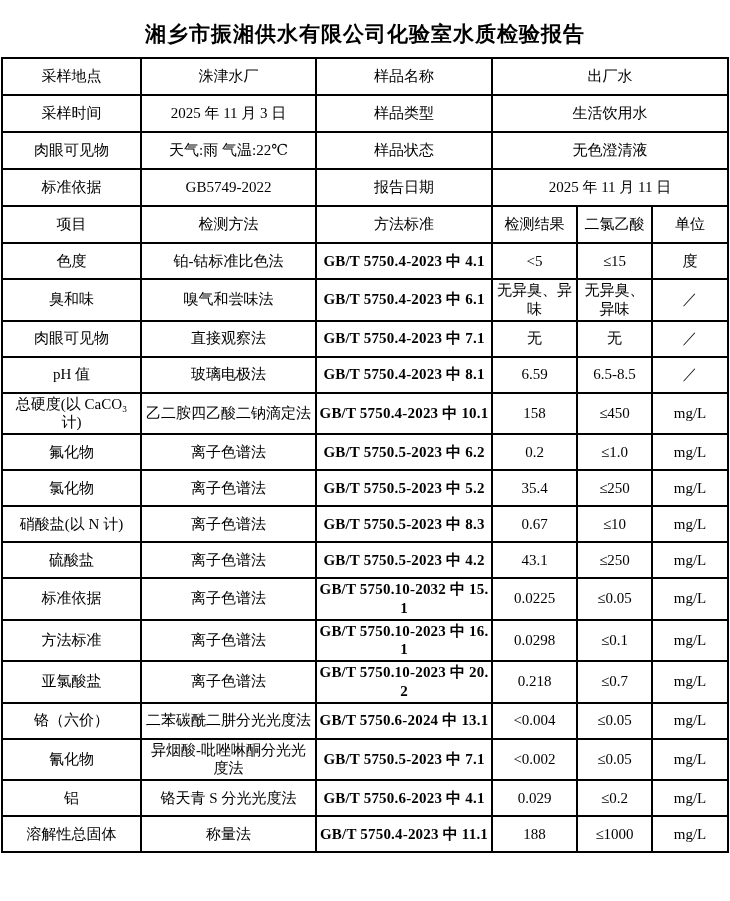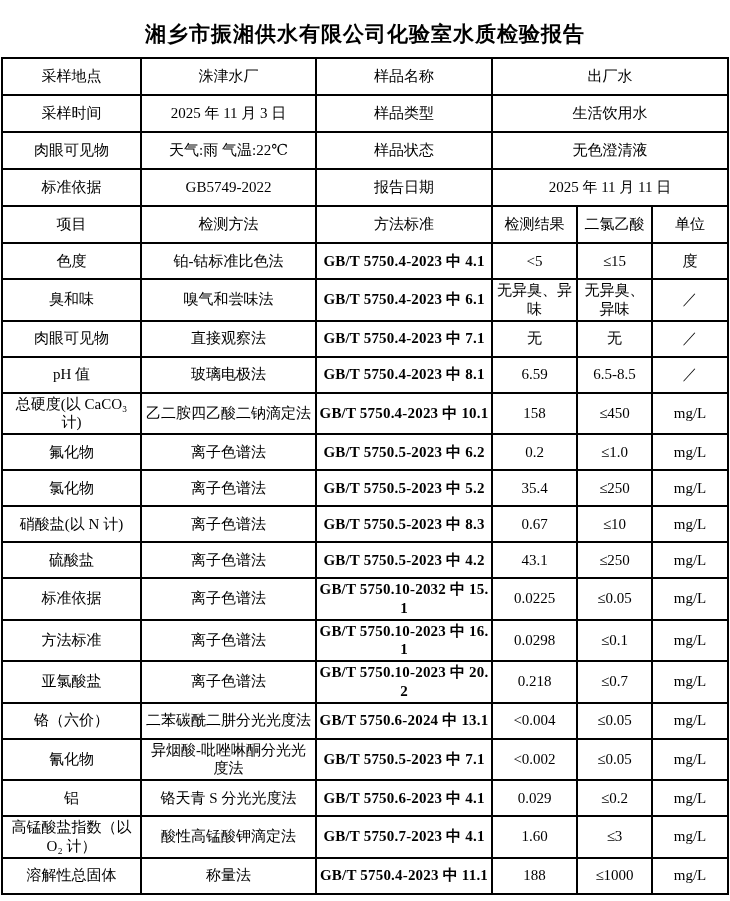--- a/index.html
+++ b/index.html
@@ -201,28 +201,20 @@
         <td class="unit-cell">mg/L</td>
       </tr>
       <tr class="data-row">
         <td class="item-cell">铝</td>
         <td class="method-cell">铬天青 S 分光光度法</td>
         <td class="standard-cell">GB/T 5750.6-2023 中 4.1</td>
         <td class="result-cell">0.029</td>
         <td class="limit-cell">≤0.2</td>
         <td class="unit-cell">mg/L</td>
       </tr>
-      <tr class="data-row tall">
-        <td class="item-cell">高锰酸盐指数（以 O₂ 计）</td>
-        <td class="method-cell">酸性高锰酸钾滴定法</td>
-        <td class="standard-cell">GB/T 5750.7-2023 中 4.1</td>
-        <td class="result-cell">1.60</td>
-        <td class="limit-cell">≤3</td>
-        <td class="unit-cell">mg/L</td>
-      </tr>
       <tr class="data-row">
         <td class="item-cell">溶解性总固体</td>
         <td class="method-cell">称量法</td>
         <td class="standard-cell">GB/T 5750.4-2023 中 11.1</td>
         <td class="result-cell">188</td>
         <td class="limit-cell">≤1000</td>
         <td class="unit-cell">mg/L</td>
       </tr>
     </tbody>
 </table>

